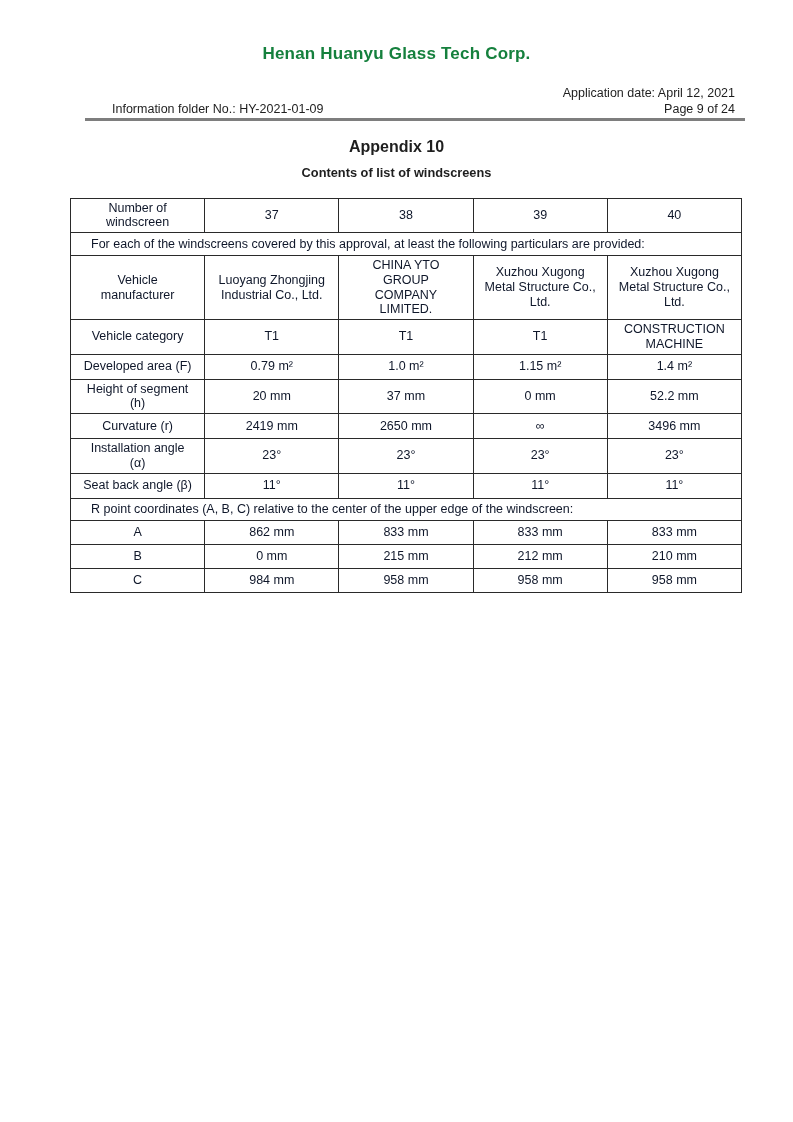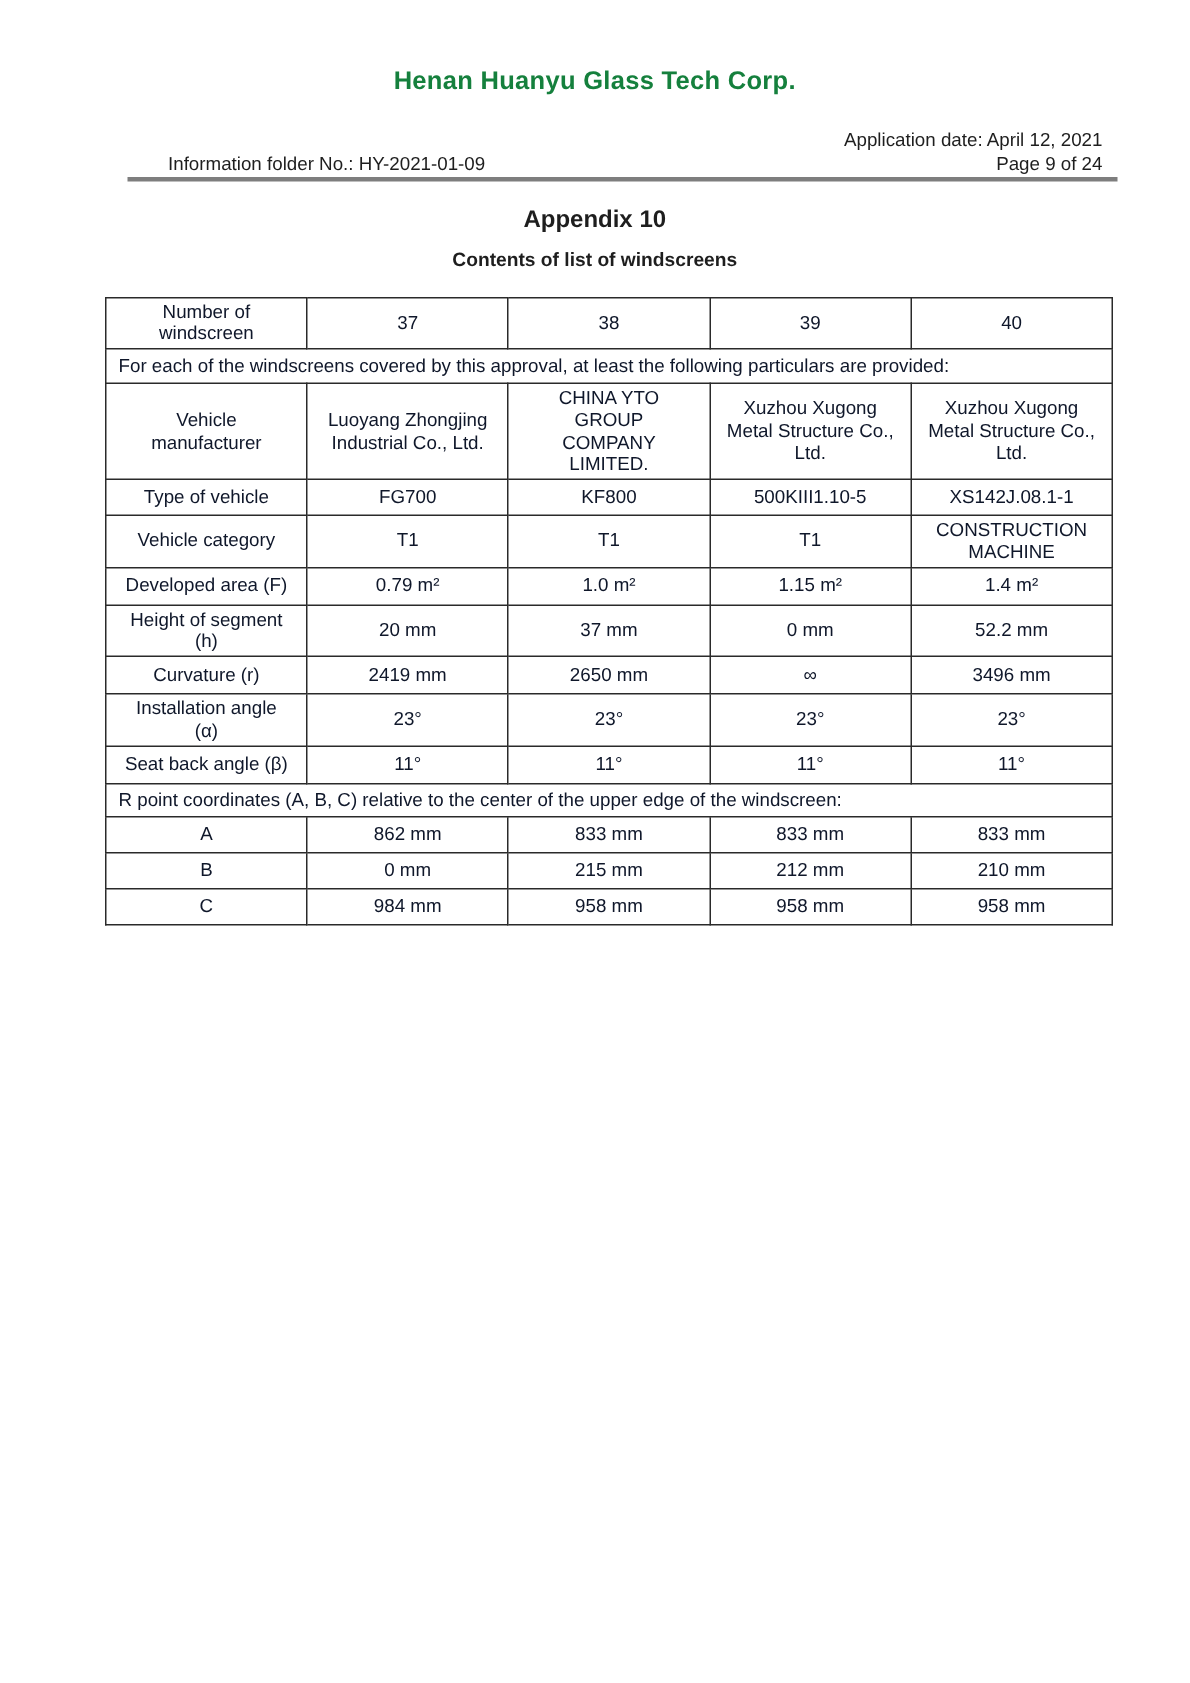--- a/index.html
+++ b/index.html
@@ -61,21 +61,21 @@
     text-align: center;
     vertical-align: middle;
     padding: 2px 5px;
     white-space: pre-line;
     line-height: 1.18;
     font-weight: normal;
     overflow: hidden;
   }
   .spec-table .span-cell {
     text-align: left;
-    padding-left: 8px;
+    padding-left: 20px;
   }
 </style>
 </head>
 <body>
 
 <div class="page">
 
   <h1 class="company">Henan Huanyu Glass Tech Corp.</h1>
 
   <div class="meta">
@@ -120,27 +120,20 @@
 GROUP
 COMPANY
 LIMITED.</td>
         <td>Xuzhou Xugong
 Metal Structure Co.,
 Ltd.</td>
         <td>Xuzhou Xugong
 Metal Structure Co.,
 Ltd.</td>
       </tr>
-      <tr style="height:24px">
-        <td>Type of vehicle</td>
-        <td>FG700</td>
-        <td>KF800</td>
-        <td>500KIII1.10-5</td>
-        <td>XS142J.08.1-1</td>
-      </tr>
       <tr style="height:27px">
         <td>Vehicle category</td>
         <td>T1</td>
         <td>T1</td>
         <td>T1</td>
         <td>CONSTRUCTION
 MACHINE</td>
       </tr>
       <tr style="height:25px">
         <td>Developed area (F)</td>

